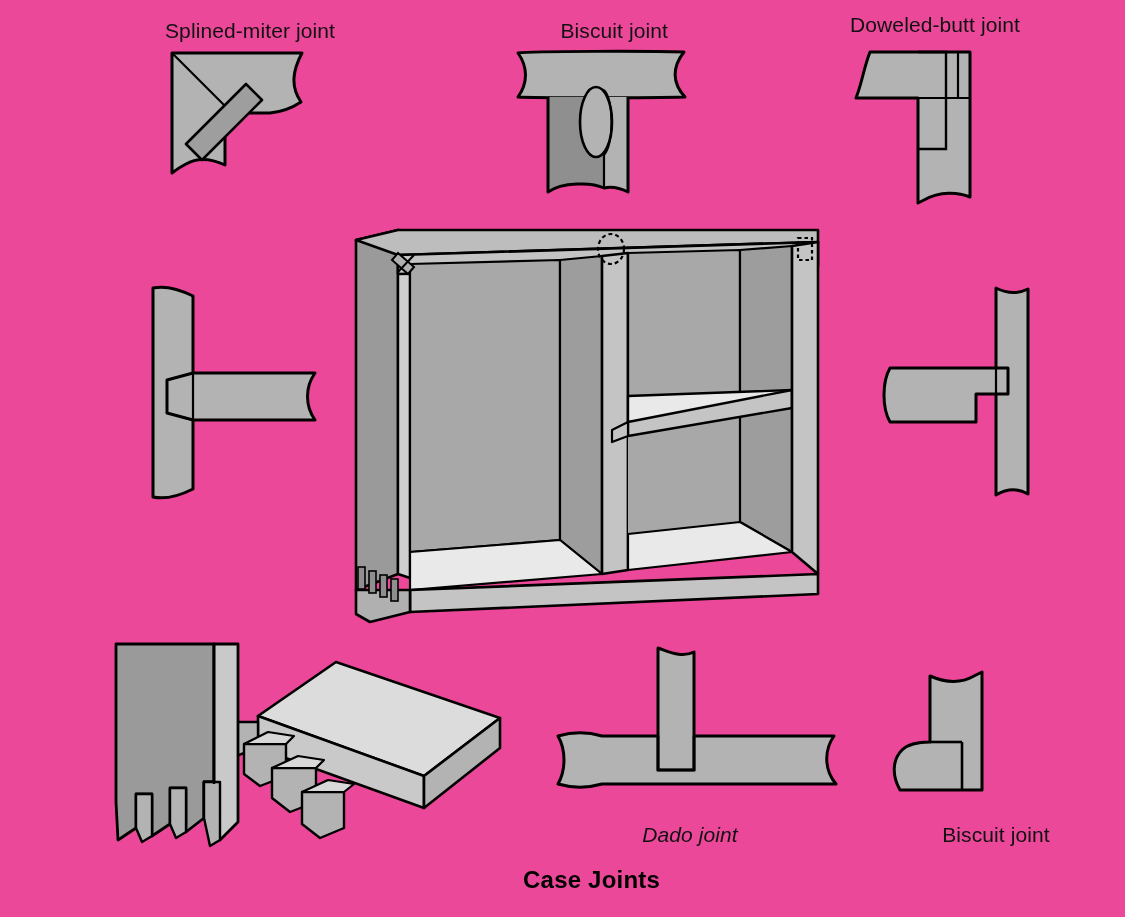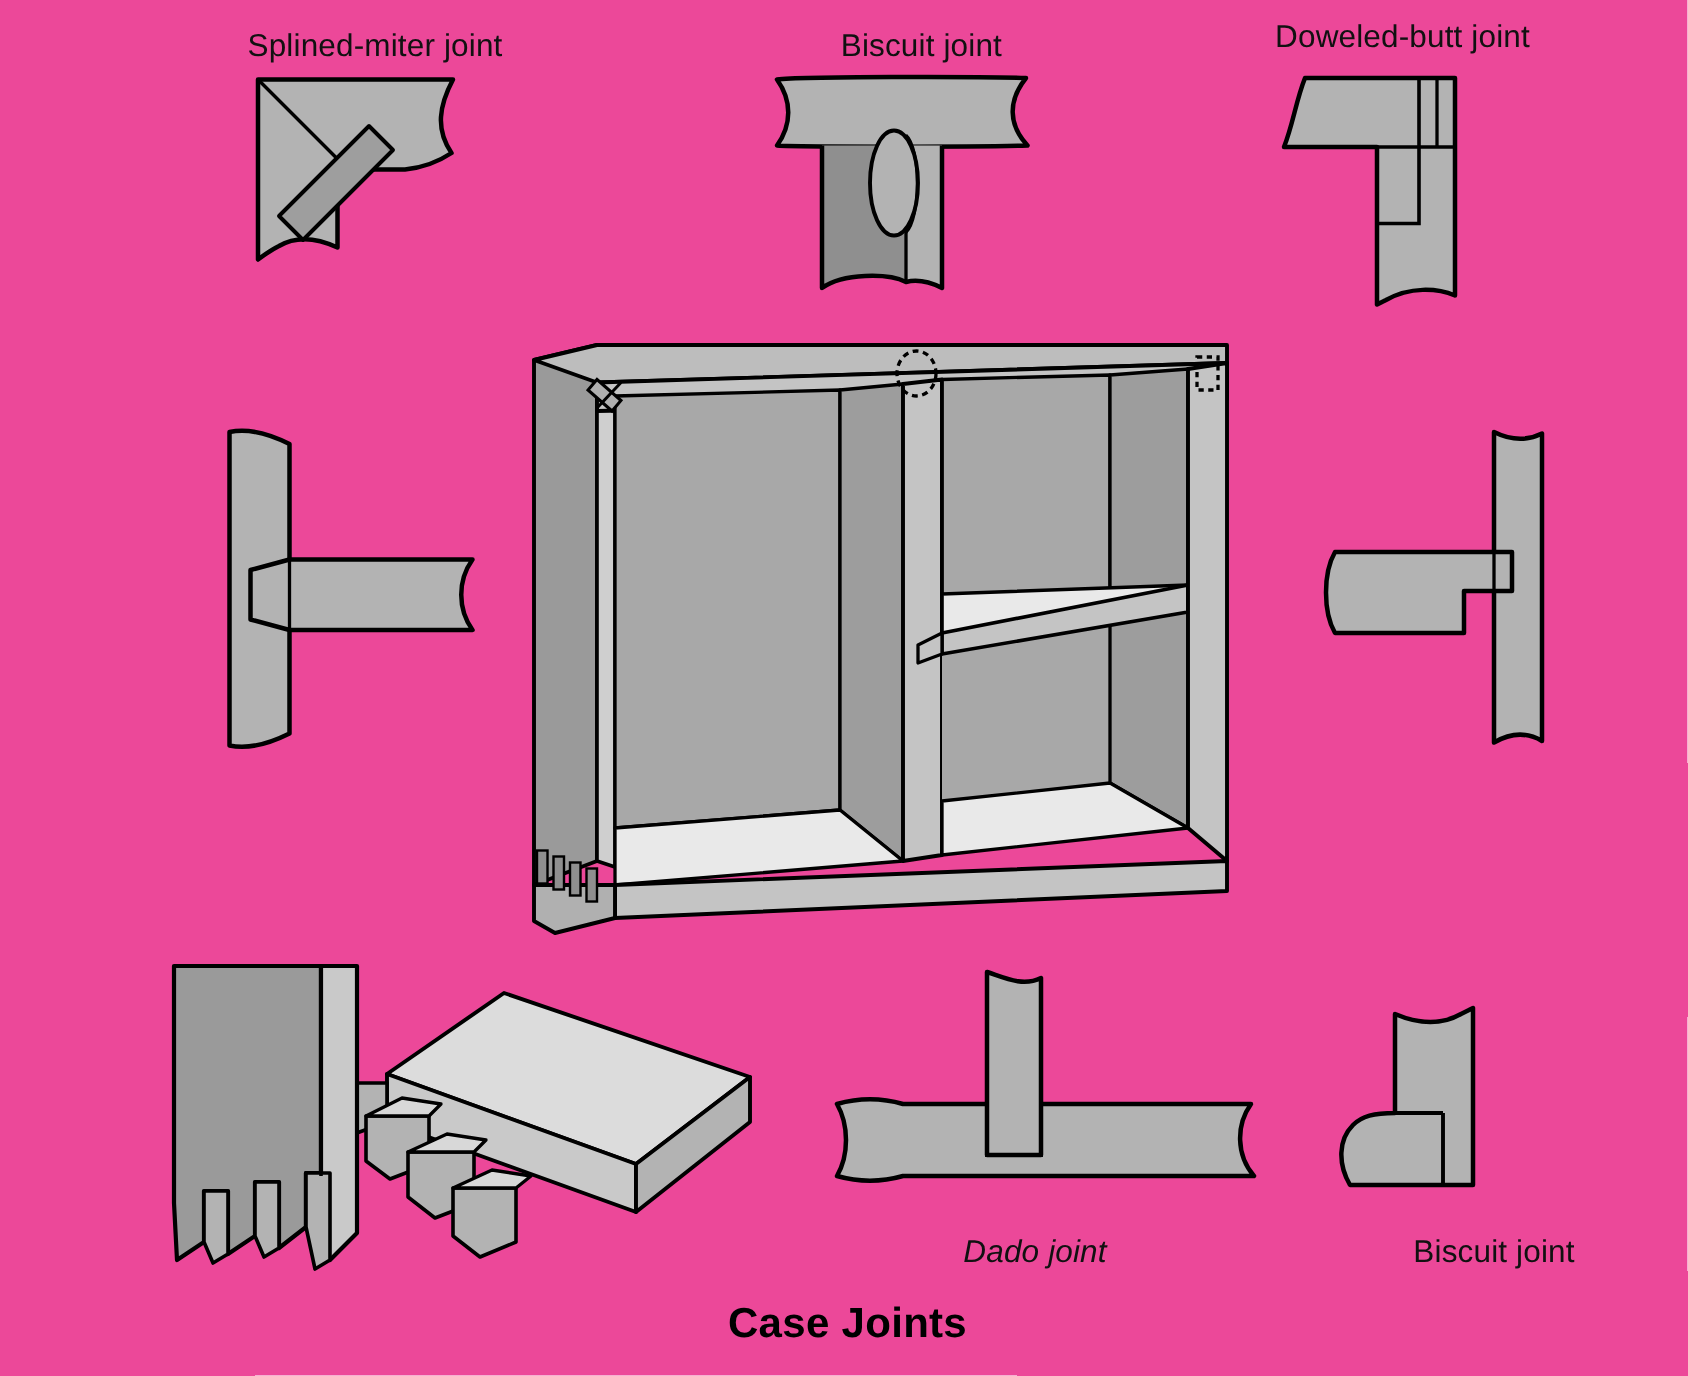--- a/index.html
+++ b/index.html
@@ -27,22 +27,22 @@
     text-align: center;
     font-size: 21px;
     line-height: 26px;
     color: #111111;
     white-space: pre-line;
     letter-spacing: 0.1px;
   }
   .label.two-line { line-height: 25px; }
   .figure-title {
     position: absolute;
-    text-align: center;
-    font-size: 28px;
+    text-align: right;
+    font-size: 24px;
     font-weight: bold;
     color: #000000;
     letter-spacing: 0.2px;
   }
   svg { display: block; overflow: visible; }
 </style>
 </head>
 <body>
 
 <div id="stage">

